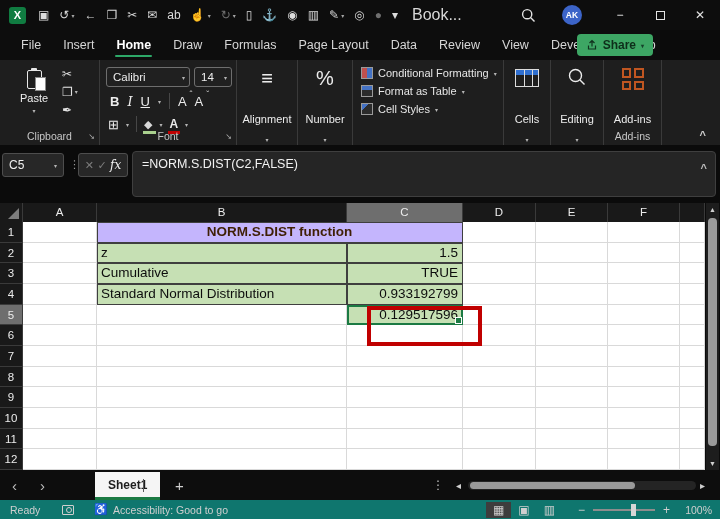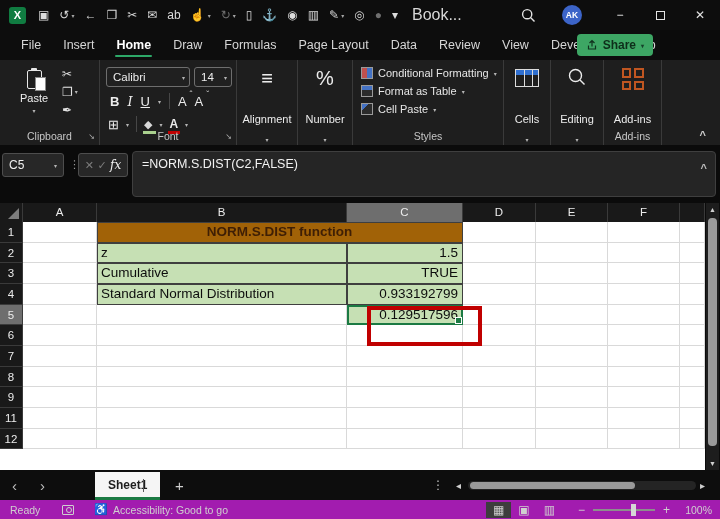--- a/index.html
+++ b/index.html
@@ -106,21 +106,21 @@
   .sheet-grid { position:absolute; top:203px; left:0; width:705px; height:267px; background:#fff; }
   .hrow { display:flex; height:19px; }
   .corner { width:23px; height:19px; background:#191919; position:relative; border-right:1px solid #3a3a3a; flex:0 0 auto; }
   .corner::after { content:''; position:absolute; right:3px; bottom:3px; width:0; height:0; border-left:11px solid transparent; border-bottom:11px solid #7d7d7d; }
   .col-header { height:19px; background:#191919; color:#ececec; font-size:11.5px; text-align:center; line-height:19px; border-right:1px solid #3a3a3a; flex:0 0 auto; }
   .col-header.sel { background:#6e6e6e; }
   .grow { display:flex; }
   .row-header { width:23px; background:#191919; color:#ececec; font-size:11.5px; text-align:center; border-bottom:1px solid #3a3a3a; border-right:1px solid #3a3a3a; flex:0 0 auto; }
   .row-header.sel { background:#6e6e6e; }
   .cell { background:#fff; border-right:1px solid #d9d9d9; border-bottom:1px solid #d9d9d9; font-size:13.5px; color:#000; padding:0 4px; white-space:nowrap; overflow:hidden; flex:0 0 auto; }
-  .fill-orange { background:#a16207; color:#3F1F05; outline:1px solid #3f3f3f; outline-offset:-1px; }
+  .fill-orange { background:#c4b5fd; color:#3F1F05; outline:1px solid #3f3f3f; outline-offset:-1px; }
   .fill-green { background:#C6E0B4; color:#0d0d0d; outline:1px solid #3f3f3f; outline-offset:-1px; }
   .sel-cell { outline:2px solid #1B7A43 !important; outline-offset:-2px; position:relative; }
   .sel-cell::after { content:''; position:absolute; right:0; bottom:0; width:5px; height:5px; background:#1B7A43; border:1px solid #fff; }
   .red-box { position:absolute; left:367px; top:306px; width:115px; height:40px; border:4px solid #C00000; z-index:5; }
 
   
   .vscroll { position:absolute; top:203px; left:706px; width:13px; height:267px; background:#1d1d1d; }
   .vs-up,.vs-down { position:absolute; left:0; width:13px; text-align:center; color:#d0d0d0; font-size:7px; }
   .vs-up { top:3px; } .vs-down { bottom:3px; }
   .vs-thumb { position:absolute; left:2px; top:15px; width:9px; height:228px; background:#9a9a9a; border-radius:4px; }
@@ -132,21 +132,21 @@
   .sheet-tab { position:absolute; left:95px; top:2px; height:28px; background:#f5f5f5; border-bottom:3px solid #1B7A43; color:#1d1d1d; font-size:12px; font-weight:bold; display:flex; align-items:center; padding:0 13px; }
   .tab-sep { position:absolute; left:143px; top:9px; width:1px; height:13px; background:#5a5a5a; }
   .add-sheet { position:absolute; left:175px; top:0; height:30px; display:flex; align-items:center; color:#d0d0d0; font-size:15px; }
   .skebab { position:absolute; left:432px; top:0; height:30px; display:flex; align-items:center; color:#c2c2c2; font-size:12px; }
   .hs-left { position:absolute; left:456px; top:0; height:30px; display:flex; align-items:center; color:#cfcfcf; font-size:10px; }
   .hs-right { position:absolute; left:700px; top:0; height:30px; display:flex; align-items:center; color:#cfcfcf; font-size:10px; }
   .hs-track { position:absolute; left:468px; top:11px; width:228px; height:9px; background:#242424; border-radius:5px; }
   .hs-thumb { position:absolute; left:2px; top:1px; width:165px; height:7px; background:#9a9a9a; border-radius:4px; }
 
   
-  .statusbar { position:absolute; top:500px; left:0; width:720px; height:19px; background:#a21caf; display:flex; align-items:center; color:#cfcfcf; font-size:10.5px; }
+  .statusbar { position:absolute; top:500px; left:0; width:720px; height:19px; background:#0f766e; display:flex; align-items:center; color:#cfcfcf; font-size:10.5px; }
   .sb-ready { margin-left:10px; }
   .macro-ic { width:12px; height:10px; border:1px solid #cfcfcf; border-radius:1px; margin-left:22px; position:relative; }
   .macro-ic::after { content:''; position:absolute; right:1px; bottom:1px; width:4px; height:4px; border:1px solid #cfcfcf; border-radius:50%; }
   .acc-ic { margin-left:20px; font-size:11px; }
   .acc-text { margin-left:5px; }
   .sb-right { margin-left:auto; display:flex; align-items:center; }
   .view-ic { font-size:12px; padding:1px 7px; }
   .view-ic.active { background:#3d3d3d; }
   .zoom-out { margin-left:16px; font-size:12px; }
   .zoom-track { width:62px; height:2px; background:#8d8d8d; margin:0 8px; position:relative; }
@@ -333,25 +333,24 @@
             <span>Conditional Formatting</span>
             <span class="chev">▾</span>
           </div>
           <div class="style-row">
             <span class="sticon sticon1"></span>
             <span>Format as Table</span>
             <span class="chev">▾</span>
           </div>
           <div class="style-row">
             <span class="sticon sticon2"></span>
-            <span>Cell Paste</span>
+            <span>Cell Styles</span>
             <span class="chev">▾</span>
           </div>
         </div>
-      <div class="glabel">Styles</div>
     </div>
 
     <div class="rgroup g-cells">
       <div class="cells-ic"></div>
       <div class="mid-label">Cells</div>
       <div class="below-chev"><span class="chev">▾</span></div>
     </div>
 
     <div class="rgroup g-edit">
       <div class="big-ic" style="top:7px;">
@@ -482,20 +481,30 @@
         <div class="cell" style="width: 74px; line-height: 19.67px;"></div>
         <div class="cell" style="width: 250px; line-height: 19.67px;"></div>
         <div class="cell" style="width: 116px; line-height: 19.67px;"></div>
         <div class="cell" style="width: 73px; line-height: 19.67px;"></div>
         <div class="cell" style="width: 72px; line-height: 19.67px;"></div>
         <div class="cell" style="width: 72px; line-height: 19.67px;"></div>
         <div class="cell" style="width: 25px; line-height: 19.67px;"></div>
       </div>
       <div class="grow" style="height: 20.67px;">
         <div class="row-header" style="line-height: 20.67px;">9</div>
+        <div class="cell" style="width: 74px; line-height: 19.67px;"></div>
+        <div class="cell" style="width: 250px; line-height: 19.67px;"></div>
+        <div class="cell" style="width: 116px; line-height: 19.67px;"></div>
+        <div class="cell" style="width: 73px; line-height: 19.67px;"></div>
+        <div class="cell" style="width: 72px; line-height: 19.67px;"></div>
+        <div class="cell" style="width: 72px; line-height: 19.67px;"></div>
+        <div class="cell" style="width: 25px; line-height: 19.67px;"></div>
+      </div>
+      <div class="grow" style="height: 20.67px;">
+        <div class="row-header" style="line-height: 20.67px;">10</div>
         <div class="cell" style="width: 74px; line-height: 19.67px;"></div>
         <div class="cell" style="width: 250px; line-height: 19.67px;"></div>
         <div class="cell" style="width: 116px; line-height: 19.67px;"></div>
         <div class="cell" style="width: 73px; line-height: 19.67px;"></div>
         <div class="cell" style="width: 72px; line-height: 19.67px;"></div>
         <div class="cell" style="width: 72px; line-height: 19.67px;"></div>
         <div class="cell" style="width: 25px; line-height: 19.67px;"></div>
       </div>
       <div class="grow" style="height: 20.67px;">
         <div class="row-header" style="line-height: 20.67px;">11</div>

